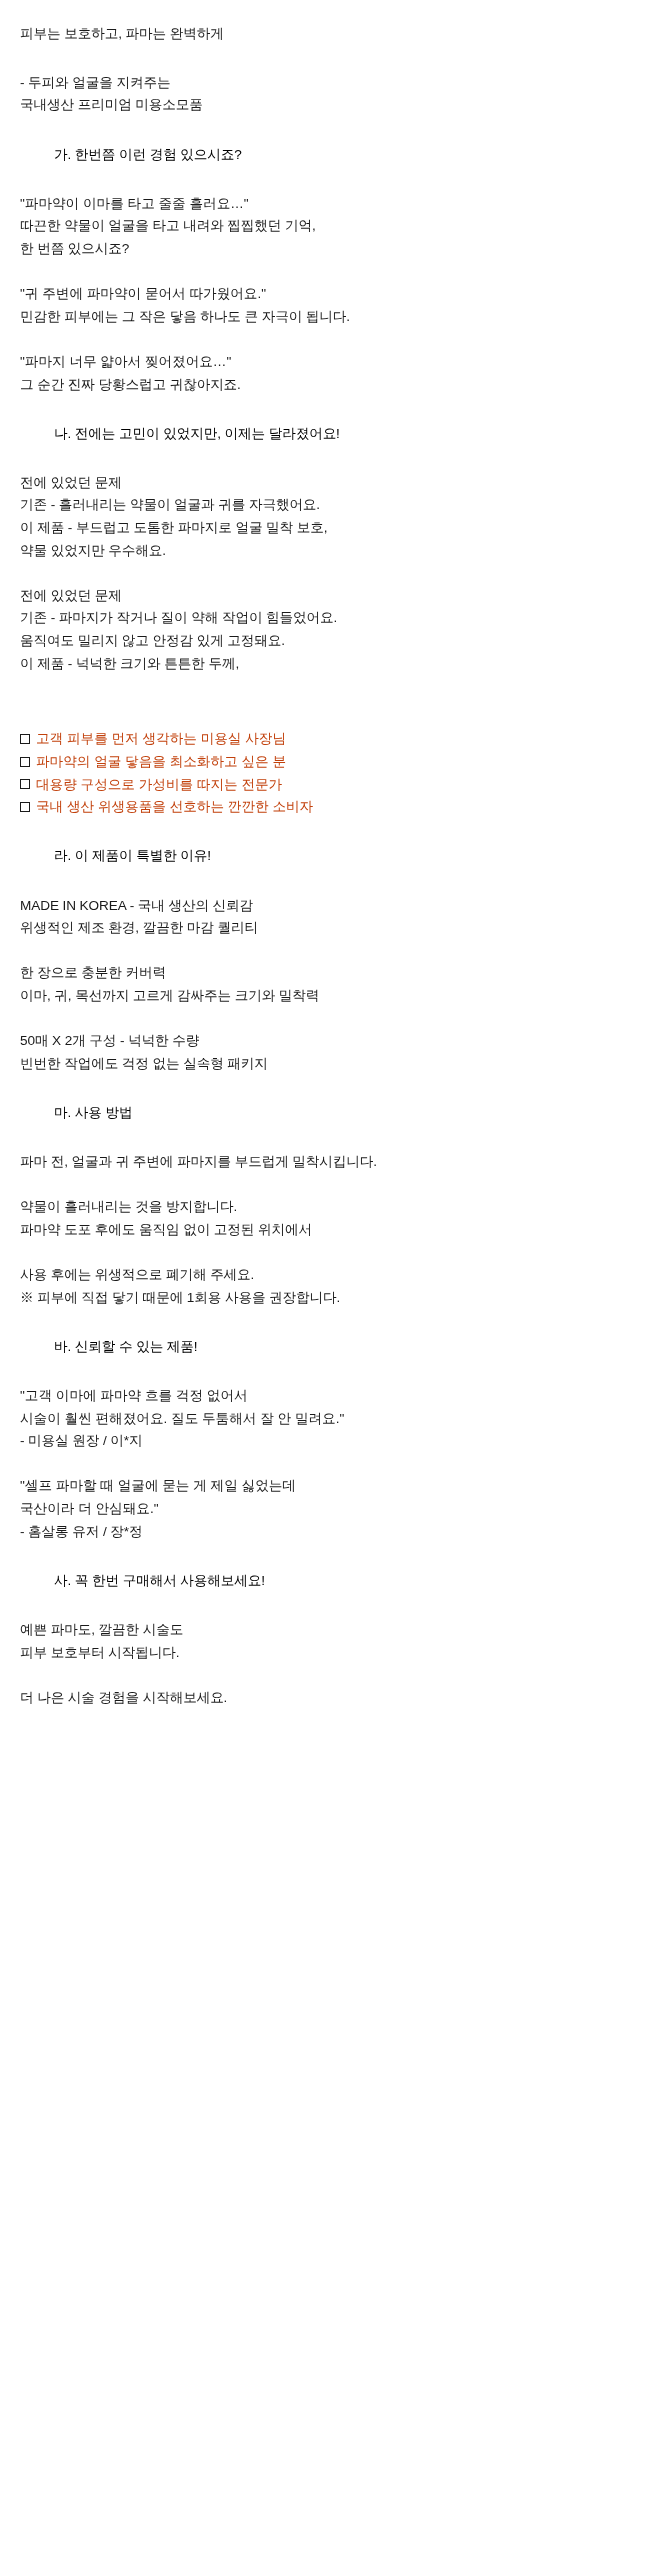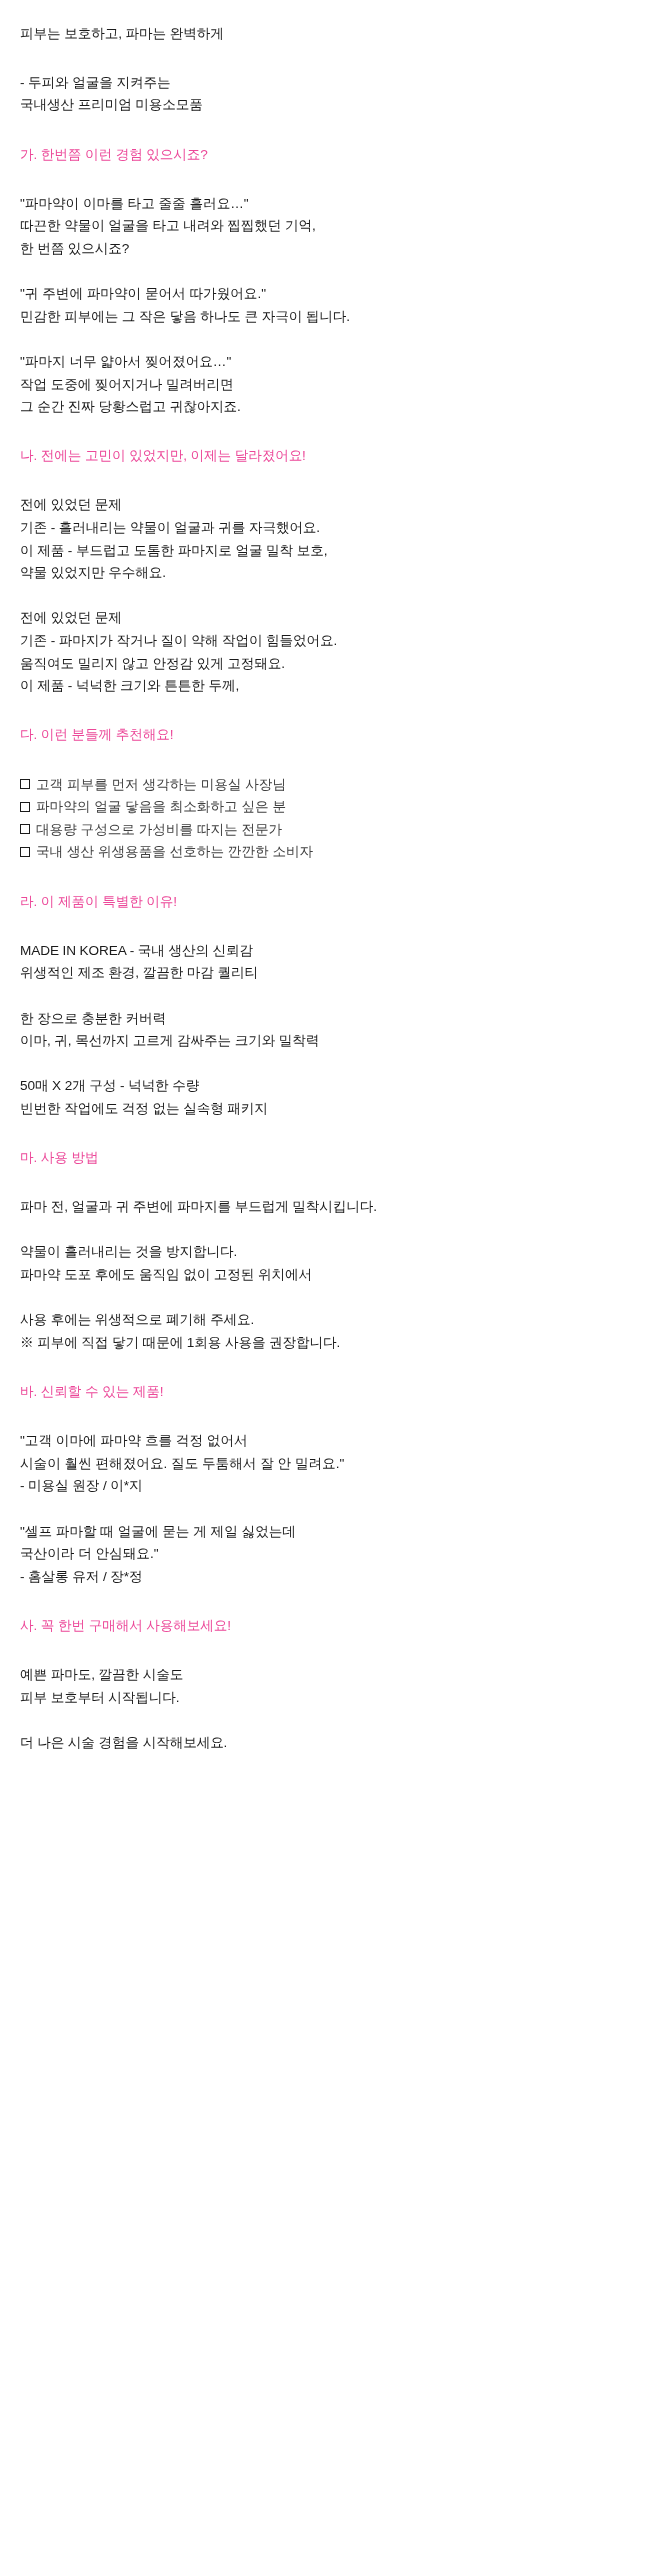--- a/index.html
+++ b/index.html
@@ -29,32 +29,33 @@
     line-height: 22.6px;
     letter-spacing: -0.1px;
     color: #1a1a1a;
     white-space: pre-wrap;
   }
   .spacer-lg { height: 26.6px; }
   .spacer-md { height: 22.6px; }
   .heading {
     font-size: 13.6px;
     line-height: 22.6px;
-    color: #ec4899;
+    color: #000000;
     letter-spacing: -0.1px;
+    margin-left: 34px;
   }
   .quote {
     font-size: 13.6px;
     line-height: 22.6px;
     color: #1a1a1a;
   }
   .checkline {
     font-size: 13.6px;
     line-height: 22.6px;
-    color: #404040;
+    color: #c2410c;
   }
   .checkbox-glyph {
     display: inline-block;
     width: 10px;
     height: 10px;
     border: 1px solid #1a1a1a;
     margin-right: 6px;
     position: relative;
     top: 0.7px;
     box-sizing: border-box;
@@ -83,21 +84,20 @@
       <div class="line">한 번쯤 있으시죠?</div>
     </div>
     <div class="spacer-md"></div>
     <div>
       <div class="quote">"귀 주변에 파마약이 묻어서 따가웠어요."</div>
       <div class="line">민감한 피부에는 그 작은 닿음 하나도 큰 자극이 됩니다.</div>
     </div>
     <div class="spacer-md"></div>
     <div>
       <div class="quote">"파마지 너무 얇아서 찢어졌어요…"</div>
-      <div class="line">작업 도중에 찢어지거나 밀려버리면</div>
       <div class="line">그 순간 진짜 당황스럽고 귀찮아지죠.</div>
     </div>
   </div>
 
   <div class="spacer-lg"></div>
 
   <div class="block">
     <div class="heading">나. 전에는 고민이 있었지만, 이제는 달라졌어요!</div>
     <div class="spacer-lg"></div>
     <div>
@@ -111,21 +111,20 @@
       <div class="line">전에 있었던 문제</div>
       <div class="line">기존 - 파마지가 작거나 질이 약해 작업이 힘들었어요.</div>
       <div class="line">움직여도 밀리지 않고 안정감 있게 고정돼요.</div>
       <div class="line">이 제품 - 넉넉한 크기와 튼튼한 두께,</div>
     </div>
   </div>
 
   <div class="spacer-lg"></div>
 
   <div class="block">
-    <div class="heading">다. 이런 분들께 추천해요!</div>
     <div class="spacer-lg"></div>
     <div class="checkline">
       <span class="checkbox-glyph"></span><span>고객 피부를 먼저 생각하는 미용실 사장님</span>
     </div>
     <div class="checkline">
       <span class="checkbox-glyph"></span><span>파마약의 얼굴 닿음을 최소화하고 싶은 분</span>
     </div>
     <div class="checkline">
       <span class="checkbox-glyph"></span><span>대용량 구성으로 가성비를 따지는 전문가</span>
     </div>

